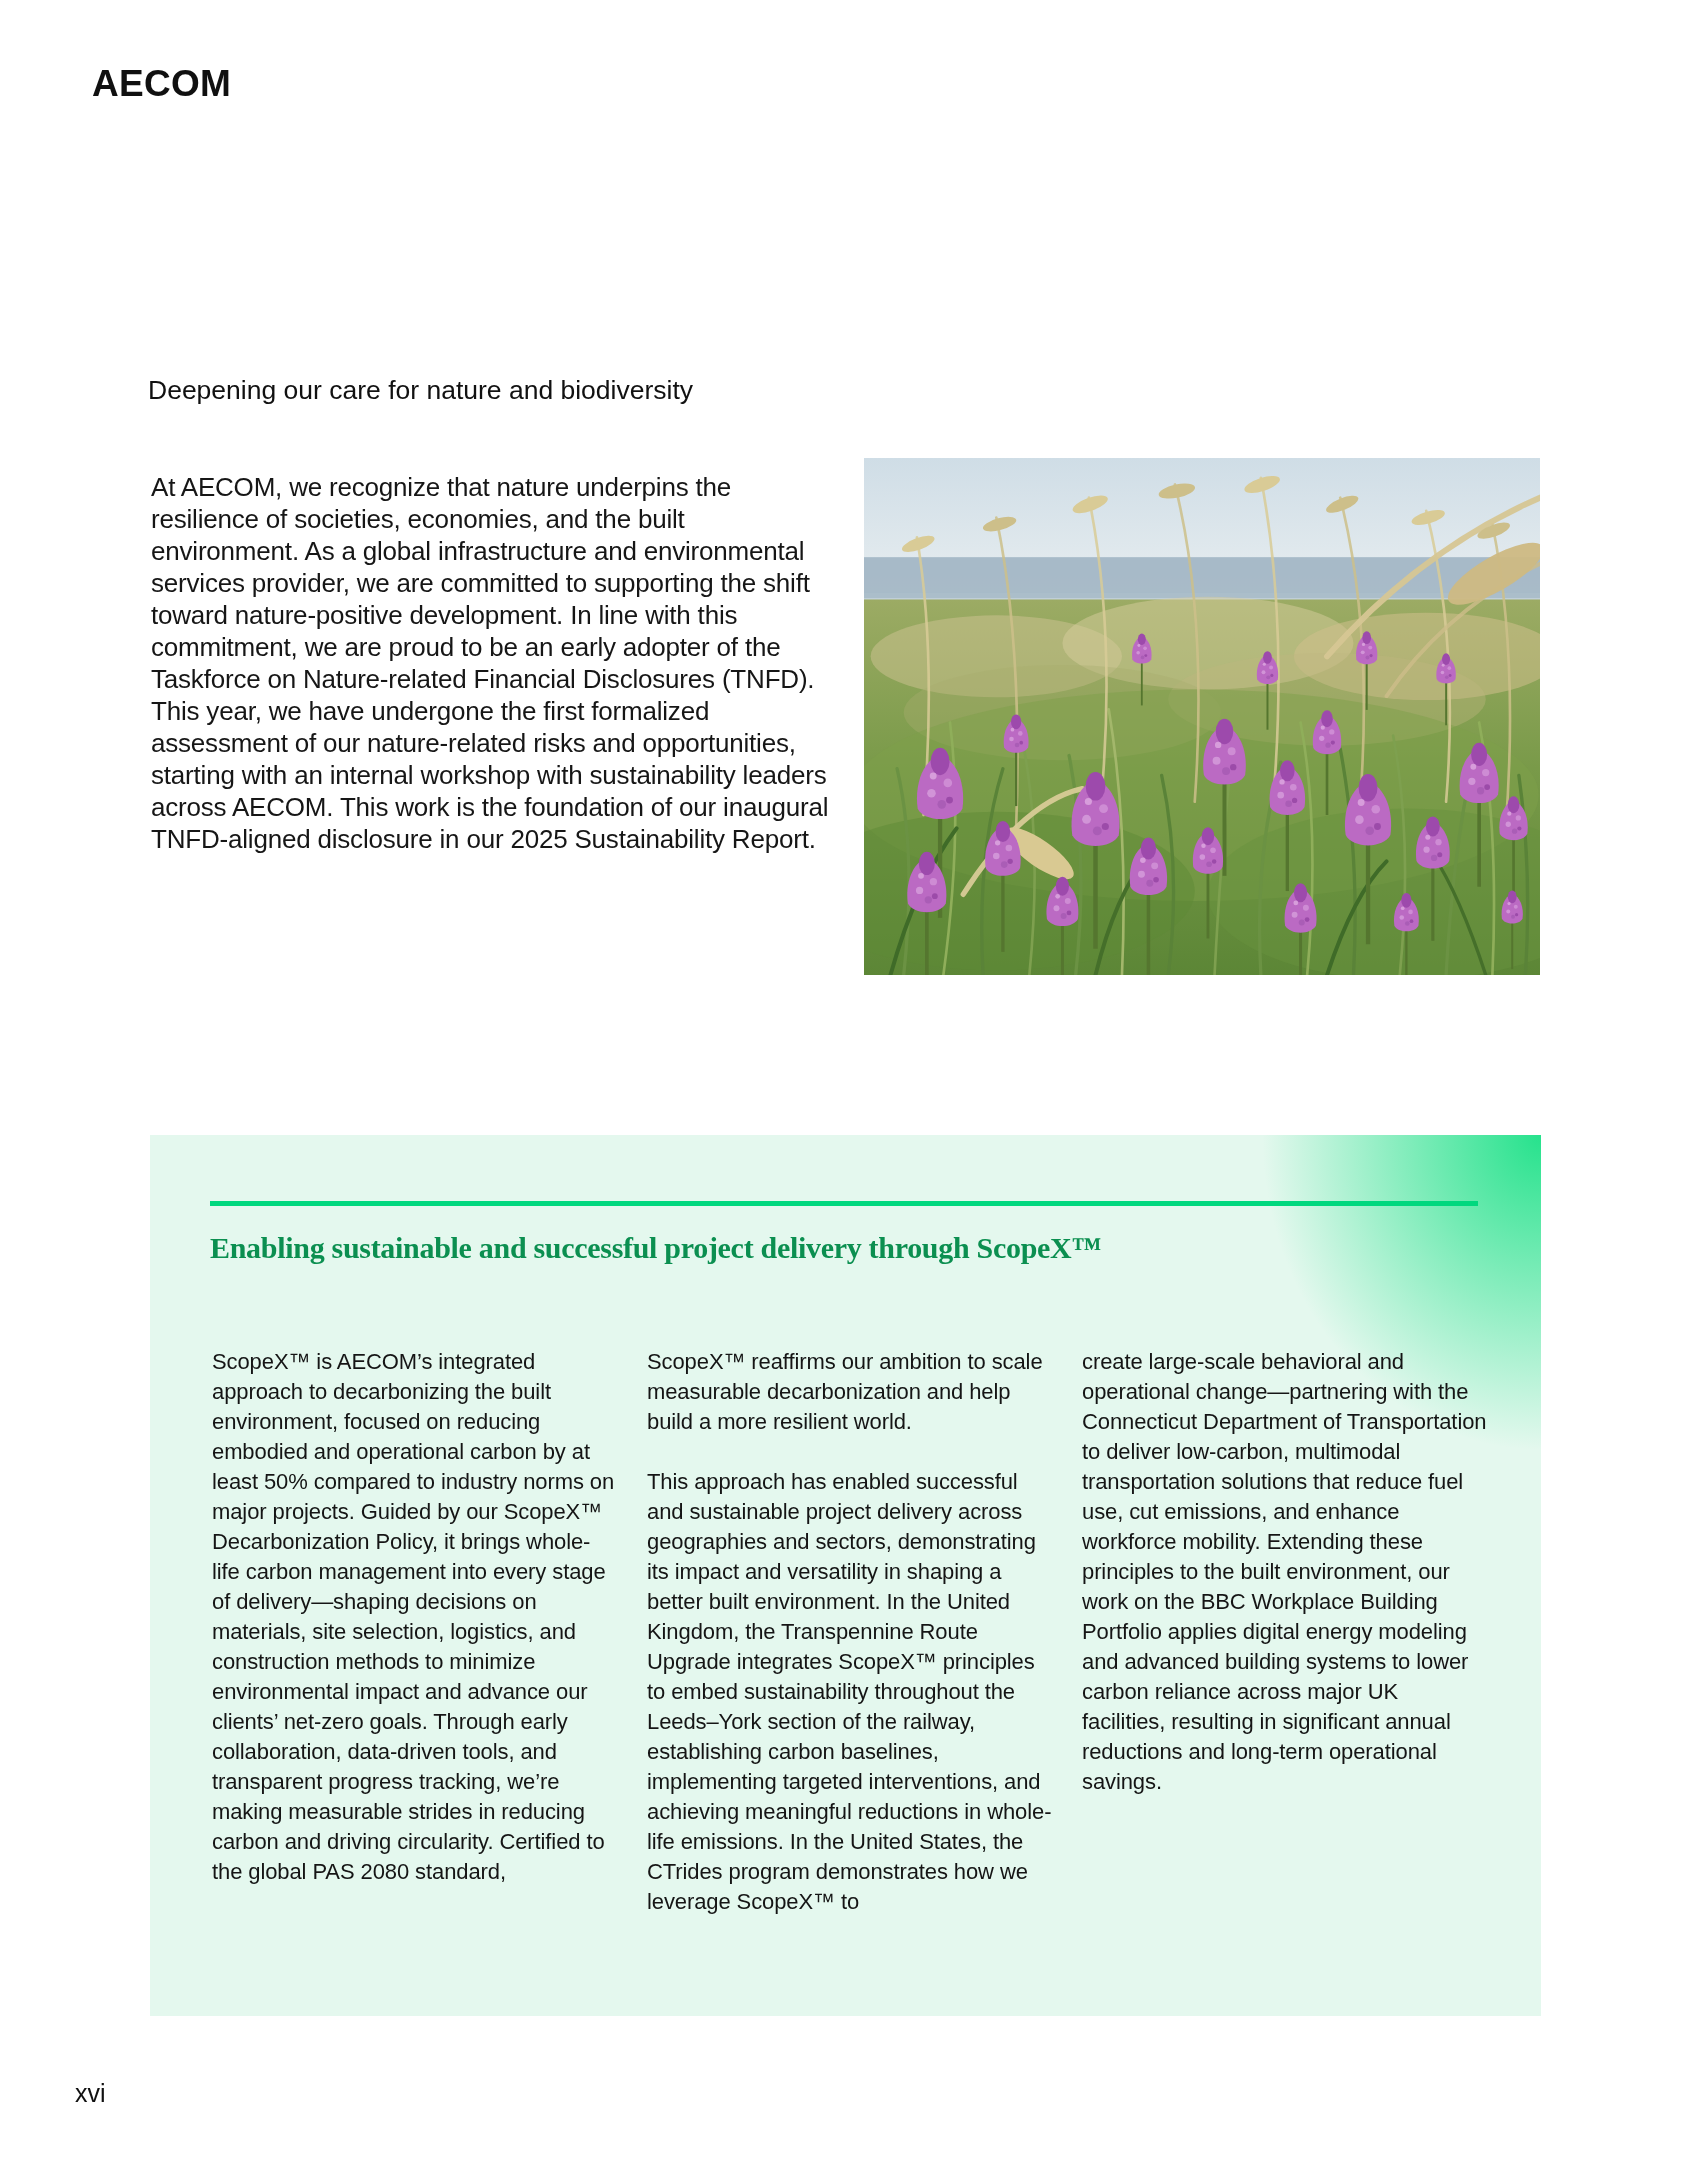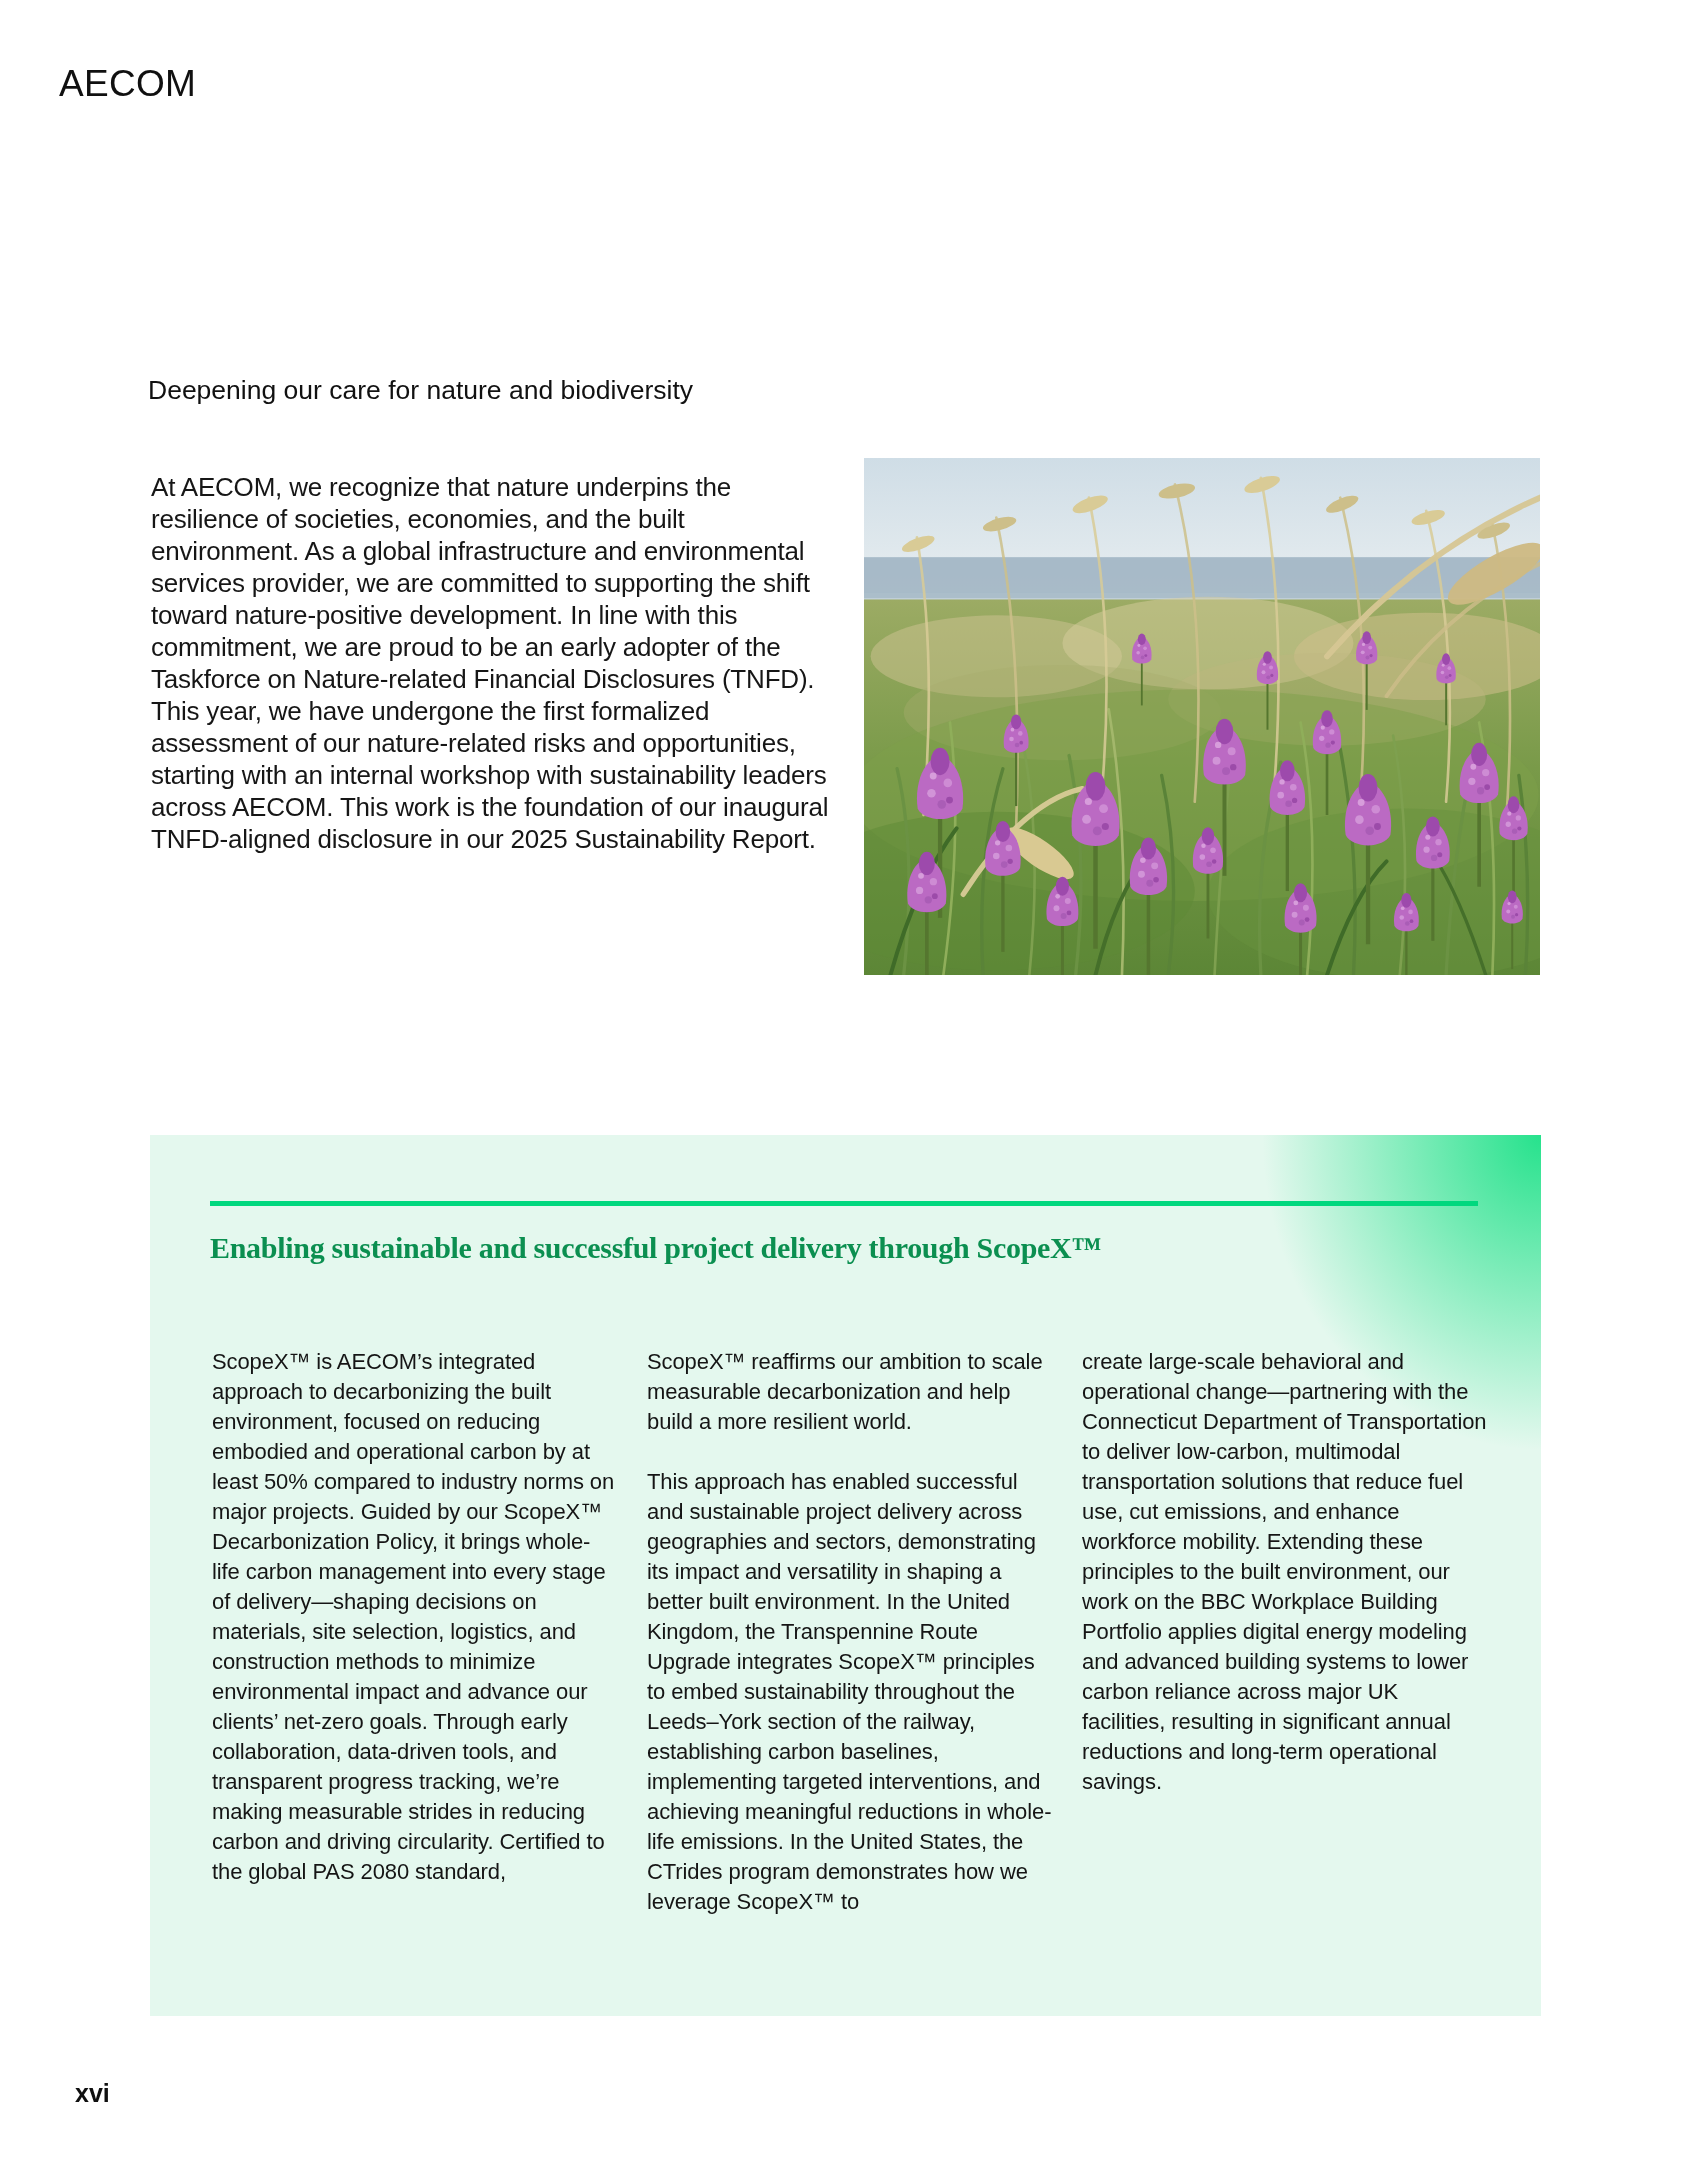--- a/index.html
+++ b/index.html
@@ -1,22 +1,22 @@
 <!DOCTYPE html>
 <html style="font-size:10.6px"><head>
 <meta charset="utf-8">
 <style>
   html,body{margin:0;padding:0;background:#ffffff;}
   .page{
     position:relative;width:1687px;height:2183px;background:#ffffff;overflow:hidden;
     font-family:"Liberation Sans", sans-serif;color:#1b1b1b;
   }
   .brand{
-    position:absolute;left:59px;top:65px;font-size:37px;line-height:1;
-    color:#101010;letter-spacing:0.3px;
+    position:absolute;left:92px;top:65px;font-size:37px;line-height:1;
+    color:#101010;letter-spacing:0.3px;font-weight:bold;
   }
   .title{
     position:absolute;left:147px;top:238px;font-size:46px;line-height:60px;
     font-weight:bold;letter-spacing:-0.7px;
   }
   .subtitle{
     position:absolute;left:148px;top:374px;font-size:26.5px;line-height:32px;font-weight:normal;
     color:#111;
   }
   .intro{
@@ -44,21 +44,21 @@
   .panel-columns{
     position:absolute;left:62px;top:212px;display:flex;gap:30px;
   }
   .panel-col{
     width:405px;font-size:22px;line-height:30px;letter-spacing:-0.1px;color:#151515;
   }
   .panel-col p{margin:0;}
   .panel-col p + p{margin-top:30px;}
   .em-italic{}
   .page-number{
-    position:absolute;left:75px;top:2081px;font-size:25px;line-height:1;color:#101010;font-weight:bold;
+    position:absolute;left:75px;top:2081px;font-size:25px;line-height:1;color:#101010;
   }
 </style>
 </head>
 <body>
 
 <div class="page">
 
   <div class="brand">AECOM</div>
 
 

